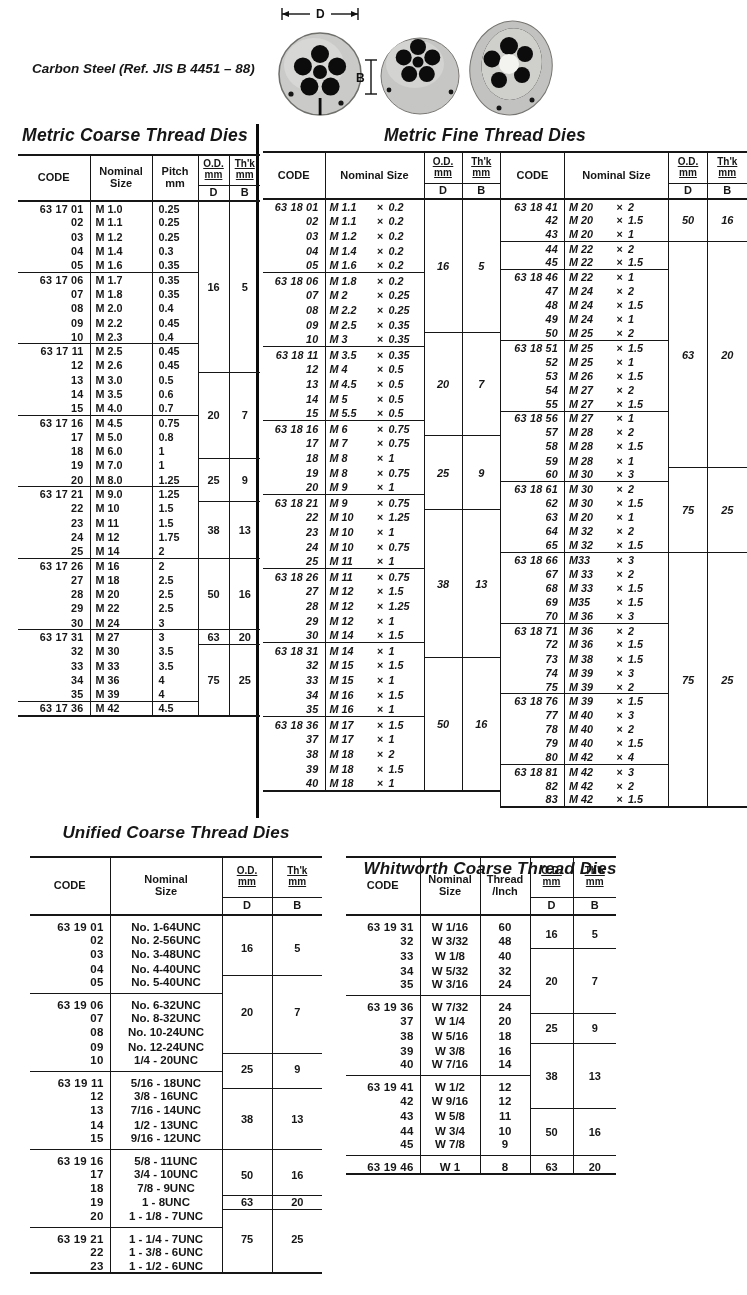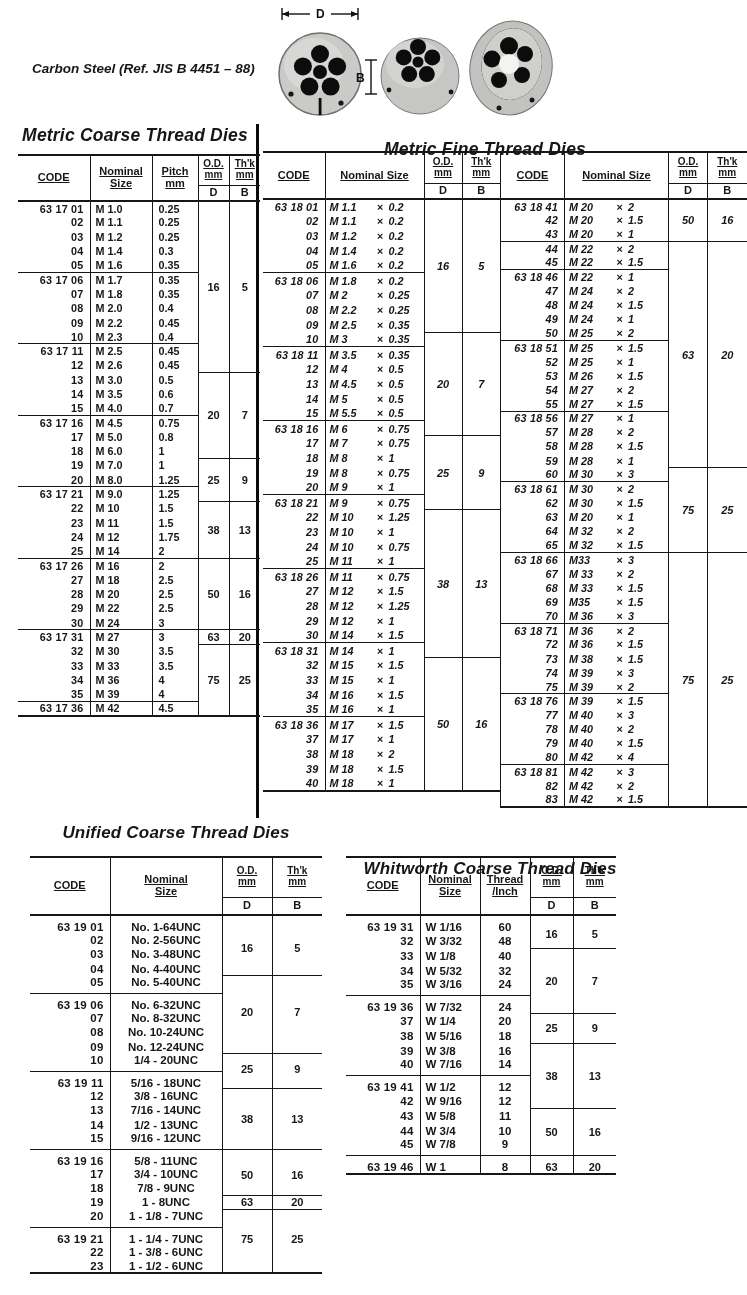--- a/index.html
+++ b/index.html
@@ -10,31 +10,31 @@
     font-family:"Liberation Sans", sans-serif; color:var(--ink);
     overflow:hidden; margin:0 auto;
   }
   .main-title{position:absolute; left:30px; top:32px; font:italic 700 20px/1.1 "Liberation Sans",sans-serif;}
   .sub-title{position:absolute; left:32px; top:62px; font:italic 700 13.5px/1.1 "Liberation Sans",sans-serif;}
   .dies-figure{position:absolute; left:268px; top:2px; width:300px; height:118px;}
   .dim-label{font:700 12px "Liberation Sans",sans-serif; fill:#111;}
 
   .sec-title{position:absolute; text-align:center; font:italic 700 17.5px/1.1 "Liberation Sans",sans-serif; letter-spacing:0.2px;}
   #mc-title{left:10px; top:126px; width:250px;}
-  #mf-title{left:260px; top:140px; width:450px;}
+  #mf-title{left:260px; top:126px; width:450px;}
   #un-title{left:30px; top:824px; width:292px; font-size:17px;}
   #wh-title{left:336px; top:860px; width:308px; font-size:17px;}
 
   .vdivider{position:absolute; left:256px; top:124px; width:3px; height:694px; background:#0b0b0b;}
 
   .die-table{position:absolute; border-collapse:collapse; table-layout:fixed;
     border-top:2px solid var(--ink); border-bottom:2px solid var(--ink);}
   .die-table th,.die-table td{padding:0; font-weight:700; color:var(--ink); vertical-align:middle;}
   .die-table th{text-align:center; font-size:11px; line-height:1.08;}
-  .die-table .h-main{border-bottom:2px solid var(--ink);text-decoration:underline;}
+  .die-table .h-main{border-bottom:2px solid var(--ink);}
   .die-table .h-odthk{border-bottom:1px solid var(--ink); font-size:10px;text-decoration:underline;}
   .die-table thead tr:last-child th{border-bottom:2px solid var(--ink); font-size:11px;}
   .vl{border-left:1px solid var(--ink);}
   .bt{border-top:1.5px solid var(--ink);}
   td.od,td.thk{border-top:1.5px solid var(--ink); text-align:center; font-size:11px;}
 
   .t-mc{left:18px; top:154px;} .t-mc tbody tr{height:14.3px;} .t-mc tbody{font-size:10.8px;}
   .t-mc thead tr:first-child{height:30px;} .t-mc thead tr:last-child{height:16px;}
   .t-mfl{left:263px; top:151px;} .t-mfl tbody tr{height:14.8px;}
   .t-mfr{left:500px; top:151px; border-left:1px solid var(--ink);} .t-mfr tbody tr{height:14.15px;}
@@ -47,21 +47,21 @@
   .t-un thead tr:last-child,.t-wh thead tr:last-child{height:18px;}
   .t-un tbody,.t-wh tbody{font-size:11.5px;}
   .gap tbody tr:first-child td{padding-top:4px;}
   .gap tbody tr.bs td{padding-top:5px;}
   .gap tbody tr.pg td{padding-bottom:5px;}
 
   td.c-code{text-align:right; padding-right:6px; letter-spacing:0.2px;}
   td.c-size{text-align:left; padding-left:5px;margin-left:32px;}
   td.c-pitch{text-align:left; padding-left:6px;}
   td.c-un-size{text-align:center;}
-  td.c-wh-size{text-align:left; padding-left:5px;}
+  td.c-wh-size{text-align:center; }
   td.c-tpi{text-align:center;}
   .mxp{display:flex; align-items:center; padding-left:4px;}
   .mxp .m{width:42px; text-align:left;}
   .mxp .x{width:17px; text-align:center;}
   .mxp .p{flex:1; text-align:left;}
 </style>
 </head>
 <body>
 
 <div class="page">

